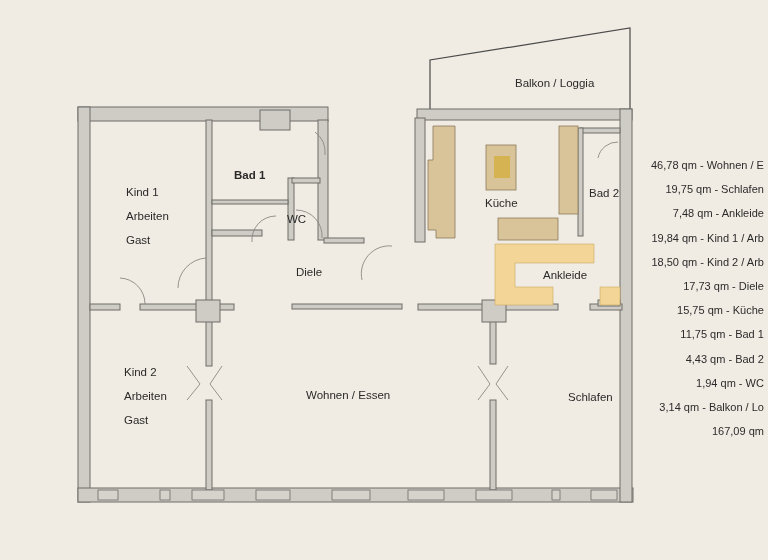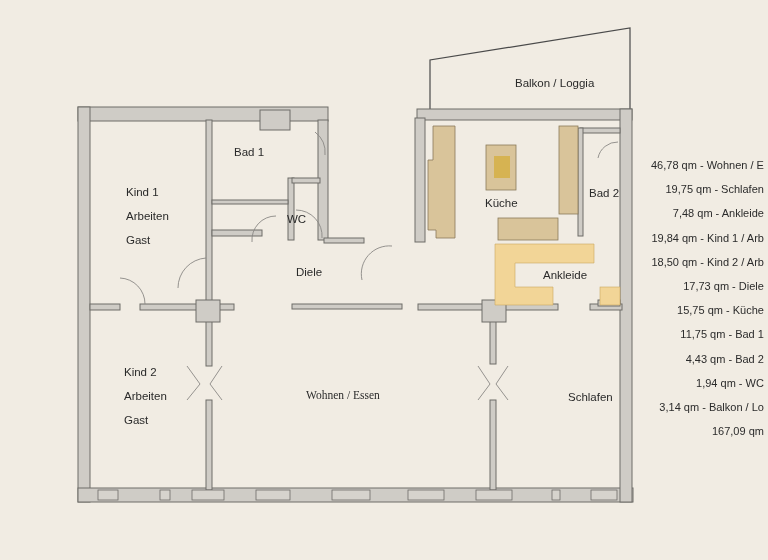--- a/index.html
+++ b/index.html
@@ -85,30 +85,30 @@
     <path d="M222,366 L210,384 L222,400"></path>
     <path d="M478,366 L490,384 L478,400"></path>
     <path d="M508,366 L496,384 L508,400"></path>
   </g>
 </svg>
 
 <div class="lbl" style="left:487px;top:77px;padding-left:28px;">Balkon / Loggia</div>
 <div class="lbl" style="left:126px;top:186px;">Kind 1</div>
 <div class="lbl" style="left:126px;top:210px;">Arbeiten</div>
 <div class="lbl" style="left:126px;top:234px;">Gast</div>
-<div class="lbl" style="left:234px;top:146px;">Bad 1</div>
+<div class="lbl" style="left:234px;top:169px;font-weight:bold;">Bad 1</div>
 <div class="lbl" style="left:287px;top:213px;">WC</div>
 <div class="lbl" style="left:296px;top:266px;">Diele</div>
 <div class="lbl" style="left:485px;top:197px;">Küche</div>
 <div class="lbl" style="left:589px;top:187px;">Bad 2</div>
 <div class="lbl" style="left:543px;top:269px;">Ankleide</div>
 <div class="lbl" style="left:124px;top:366px;">Kind 2</div>
 <div class="lbl" style="left:124px;top:390px;">Arbeiten</div>
 <div class="lbl" style="left:124px;top:414px;">Gast</div>
-<div class="lbl" style="left:306px;top:389px;font-family:Liberation Serif, serif;">Wohnen / Essen</div>
+<div class="lbl" style="left:306px;top:389px;">Wohnen / Essen</div>
 <div class="lbl" style="left:537px;top:391px;margin-left:31px;">Schlafen</div>
 
 <div class="legend">
   <div style="white-space:pre">46,78 qm - Wohnen / E</div>
   <div style="white-space:pre">19,75 qm - Schlafen</div>
   <div style="white-space:pre">  7,48 qm - Ankleide</div>
   <div style="white-space:pre">19,84 qm - Kind 1 / Arb</div>
   <div style="white-space:pre">18,50 qm - Kind 2 / Arb</div>
   <div style="white-space:pre">17,73 qm - Diele</div>
   <div style="white-space:pre">15,75 qm - Küche</div>

